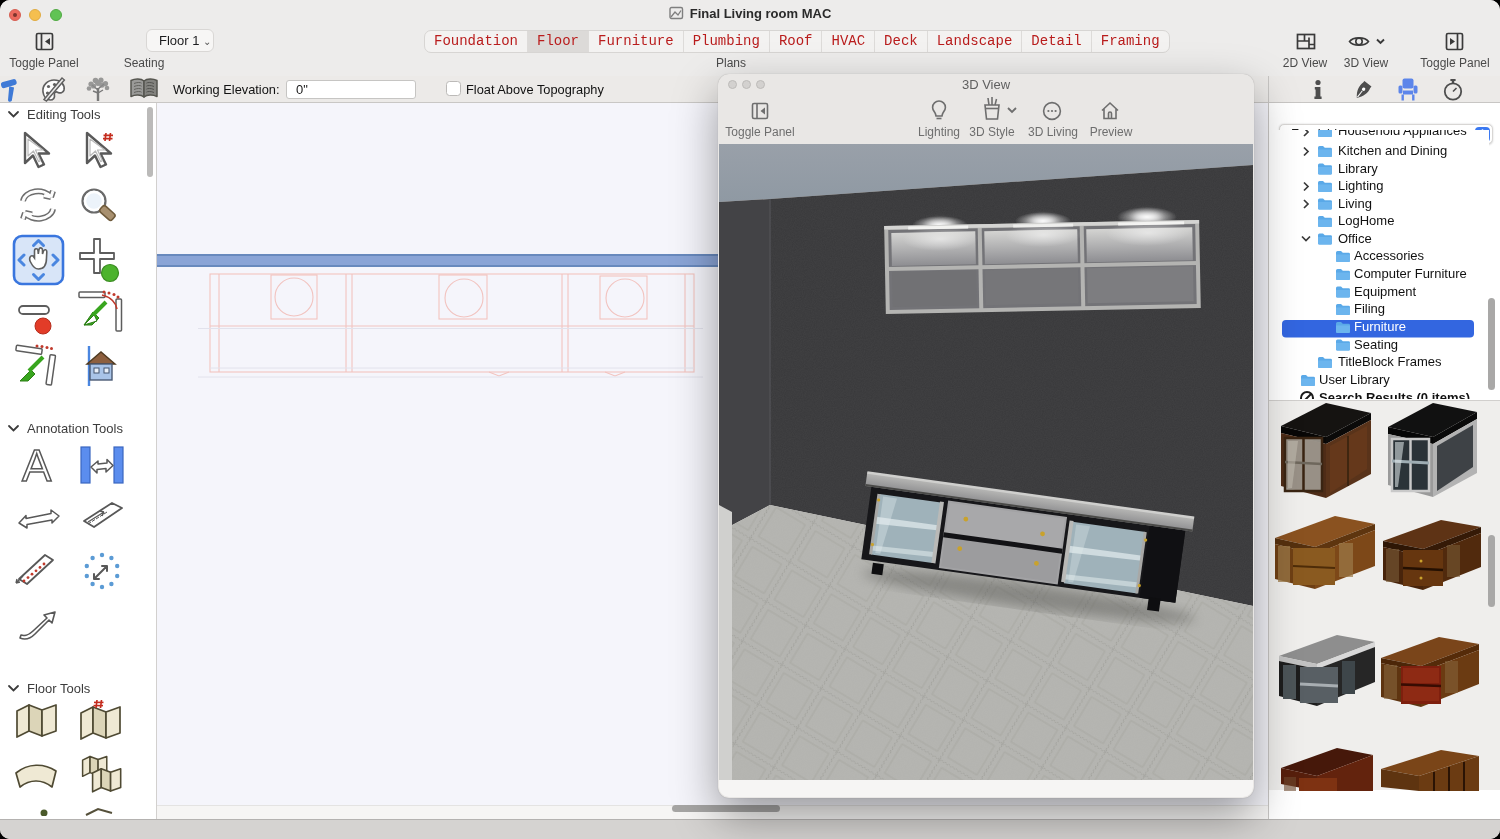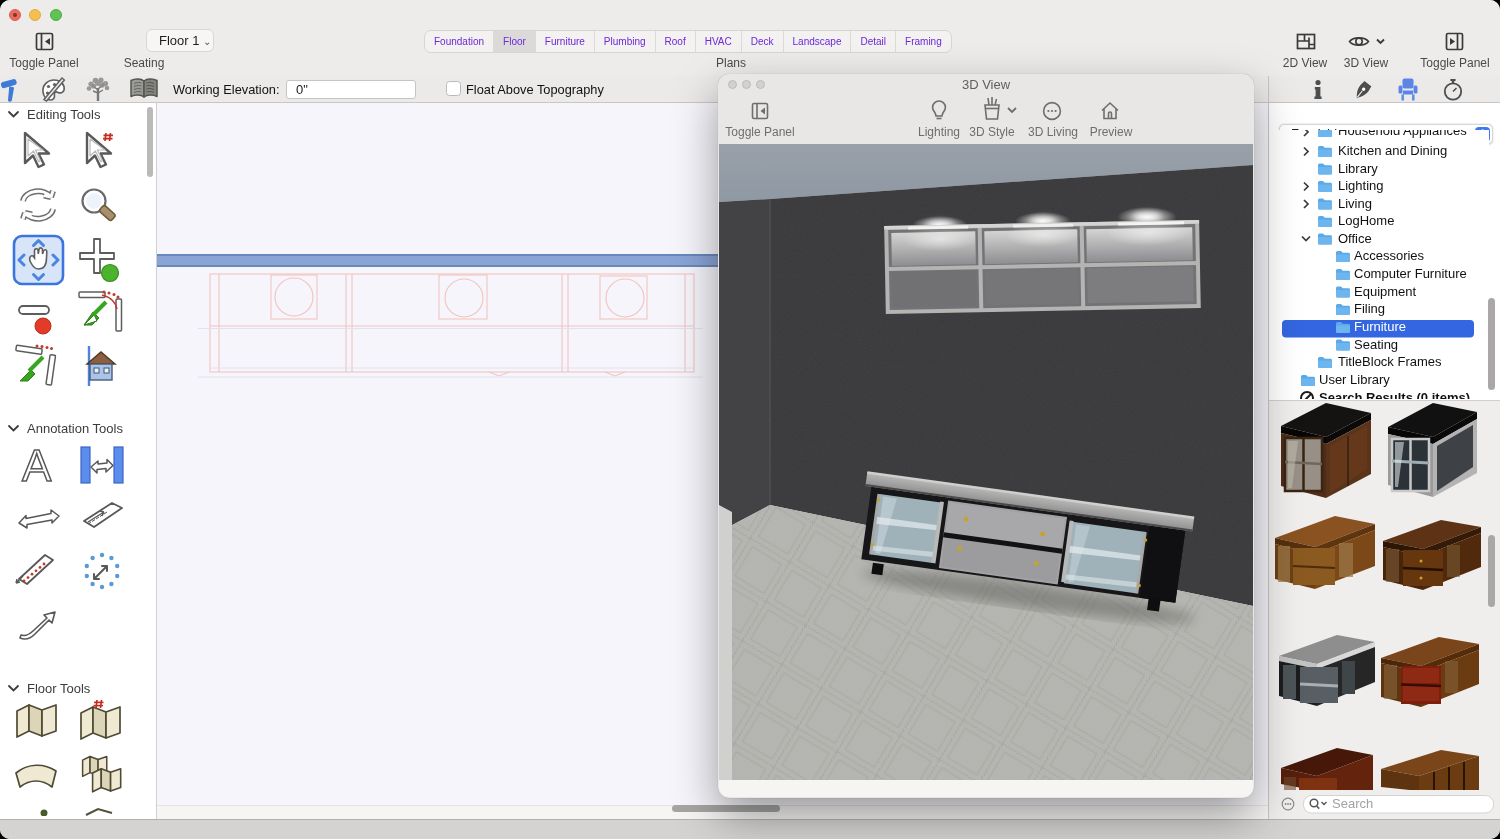--- a/index.html
+++ b/index.html
@@ -7,21 +7,21 @@
 #screen{position:absolute;left:0;top:0;width:1500px;height:839px;background:#edecea;border-radius:10px;overflow:hidden;}
 .abs{position:absolute;}
 .cap{font-size:12px;color:#4a4a4a;text-align:center;white-space:nowrap;}
 
 #titlebar{left:0;top:0;width:1500px;height:28px;background:#edeceb;}
 .tl{position:absolute;top:9px;width:12px;height:12px;border-radius:50%;}
 #title{left:0;top:0;width:1500px;height:28px;text-align:center;font-size:13px;font-weight:700;color:#2a2a2a;line-height:28px;}
 
 #tabrow{left:0;top:28px;width:1500px;height:48px;background:#edeceb;}
 #segtabs{position:absolute;left:424px;top:2px;height:23px;display:flex;background:#f3f2f1;border:1px solid #d7d5d3;border-radius:7px;overflow:hidden;}
-#segtabs .seg{font-size:10px;color:#6d28d9;line-height:21px;padding:0 9px;border-right:1px solid #dddbd9;}
+#segtabs .seg{font-size:14px;color:#b91c1c;line-height:21px;padding:0 9px;border-right:1px solid #dddbd9;font-family:Liberation Mono, monospace;}
 #segtabs .seg:last-child{border-right:none;}
 #segtabs .seg.sel{background:#dcdad8;}
 #floorbtn{position:absolute;left:110px;top:1px;width:68px;height:23px;background:#f7f6f5;border:1px solid #d9d7d5;border-radius:6px;font-size:13px;color:#1d1d1f;line-height:21px;padding-left:12px;margin-left:36px;}
 
 #row2{left:0;top:76px;width:1268px;height:27px;background:#eceae8;border-bottom:1px solid #c9c7c5;}
 #we-input{position:absolute;left:286px;top:4px;width:130px;height:19px;background:#fff;border:1px solid #c6c5c3;border-radius:3px;font-size:13px;color:#1a1a1a;padding:1px 0 0 9px;}
 #fat-check{position:absolute;left:446px;top:5px;width:15px;height:15px;background:#fff;border:1px solid #bcbab8;border-radius:3.5px;}
 
 #sidebar{left:0;top:103px;width:157px;height:716px;background:#fff;border-right:1px solid #d2d0ce;padding-left:37px;}
 .toolhead{position:absolute;font-size:13px;color:#3c3c3c;font-weight:400;}
@@ -55,20 +55,24 @@
 <body>
 <div id="screen">
 
   <div class="abs" id="titlebar">
     <div class="tl" style="left:9px;background:#ec6a5e;border:1px solid #d55f53;">
         <div style="position:absolute;left:3px;top:3px;width:4px;height:4px;border-radius:50%;background:#7e352c;"></div>
       </div>
     <div class="tl" style="left:29px;background:#f5bf4f;border:1px solid #dfab43;"></div>
     <div class="tl" style="left:50px;background:#61c354;border:1px solid #51a943;"></div>
   </div>
+  <div class="abs" id="title"><svg width="15" height="14" style="vertical-align:-2px;margin-right:6px;">
+        <rect x="1" y="1.5" width="12.5" height="11" rx="1.5" fill="none" stroke="#7f7f7f" stroke-width="1.4"></rect>
+        <path d="M2,11 L6,6 L9,9 L12,4.5" stroke="#7f7f7f" stroke-width="1.3" fill="none"></path>
+      </svg>Final Living room MAC</div>
 
   <div class="abs" id="tabrow">
     <svg width="1500" height="48" style="position:absolute;left:0;top:0;" xmlns="http://www.w3.org/2000/svg">
 
       <g fill="none" stroke="#3a3a3a" stroke-width="1.7">
         <rect x="36.5" y="5.5" width="16" height="16" rx="1.5"></rect>
         <line x1="41.5" y1="5.5" x2="41.5" y2="21.5"></line>
         <path d="M50,10 L45,13.5 L50,17 Z" fill="#3a3a3a" stroke="none"></path>
       </g>
 
@@ -576,35 +580,20 @@
         <g transform="translate(110,346)">
           <polygon points="2,22 62,3 100,9 40,29" fill="#7a4518"></polygon>
           <polygon points="2,22 40,29 40,44 2,40" fill="#5e3410"></polygon>
           <polygon points="40,29 100,9 100,44 40,44" fill="#6b3b12"></polygon>
           <line x1="55" y1="25" x2="55" y2="44" stroke="#2a1304" stroke-width="2"></line>
           <line x1="70" y1="20" x2="70" y2="44" stroke="#2a1304" stroke-width="2"></line>
           <line x1="85" y1="15" x2="85" y2="44" stroke="#2a1304" stroke-width="2"></line>
         </g>
       </svg>
     </div>
-    <div id="searchrow">
-      <svg width="231" height="29" xmlns="http://www.w3.org/2000/svg">
-        <circle cx="19" cy="14" r="5.8" fill="none" stroke="#8c8b8a" stroke-width="1.2"></circle>
-        <circle cx="16.6" cy="14" r="0.9" fill="#8c8b8a"></circle>
-          <circle cx="19" cy="14" r="0.9" fill="#8c8b8a"></circle>
-          <circle cx="21.4" cy="14" r="0.9" fill="#8c8b8a"></circle>
-        <rect x="34.5" y="5.5" width="190" height="17.5" rx="8" fill="#fff" stroke="#d5d3d1"></rect>
-        <g fill="none" stroke="#555" stroke-width="1.5">
-            <circle cx="45" cy="13" r="3.8"></circle>
-            <line x1="47.6" y1="16" x2="50.2" y2="18.6"></line>
-            <polyline points="52.5,12 55,14.5 57.5,12" stroke-width="1.4"></polyline>
-          </g>
-        <text x="63" y="18" font-size="13" fill="#a2a2a1">Search</text>
-      </svg>
-    </div>
     <div class="vscroll" style="top:222px;height:92px;"></div>
     <div class="vscroll" style="top:459px;height:72px;"></div>
   </div>
 
   <div class="abs" id="bottombar"></div>
 
   <div class="abs" id="win3d">
     <div id="win3d-head">
       <div class="wdot" style="left:10px;"></div>
       <div class="wdot" style="left:24px;"></div>

